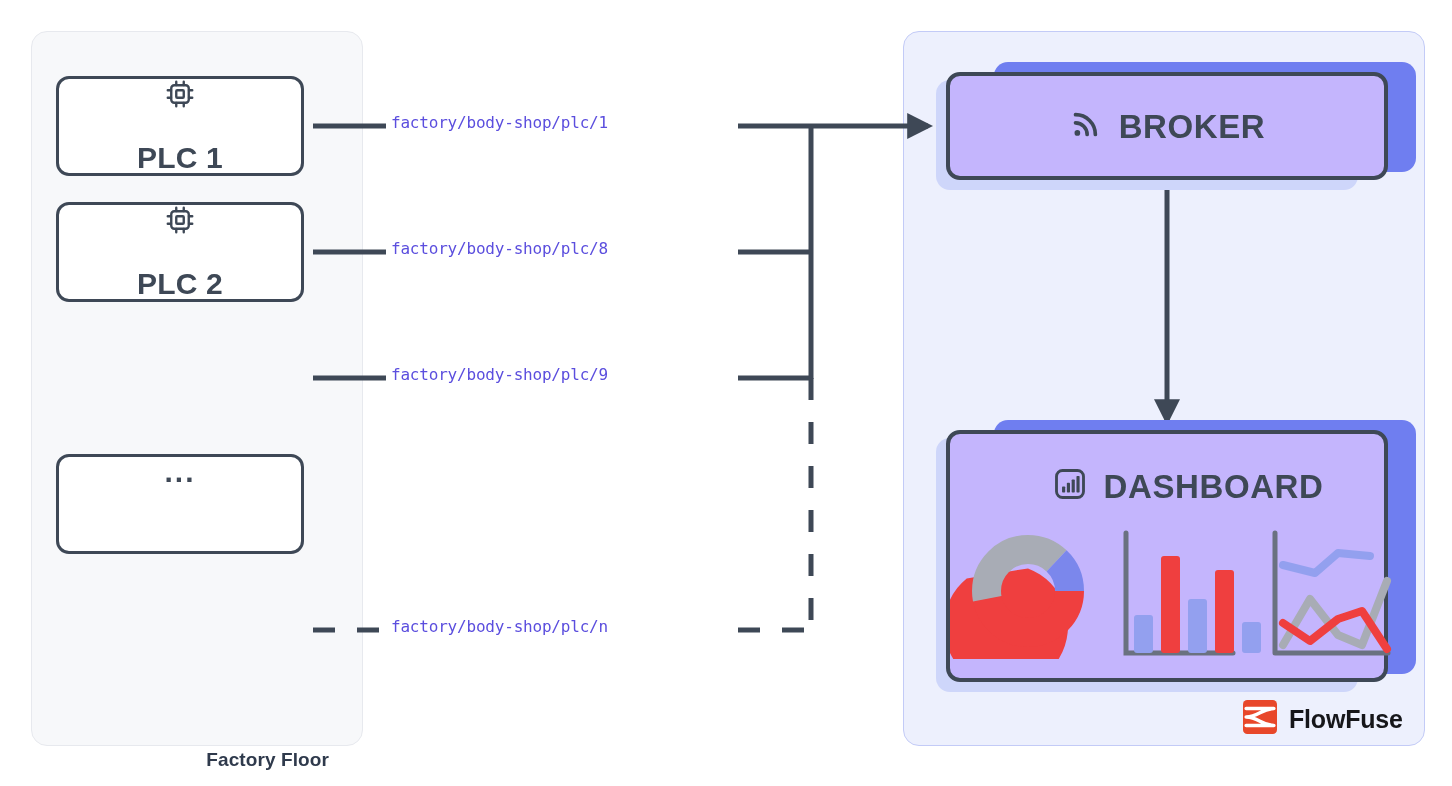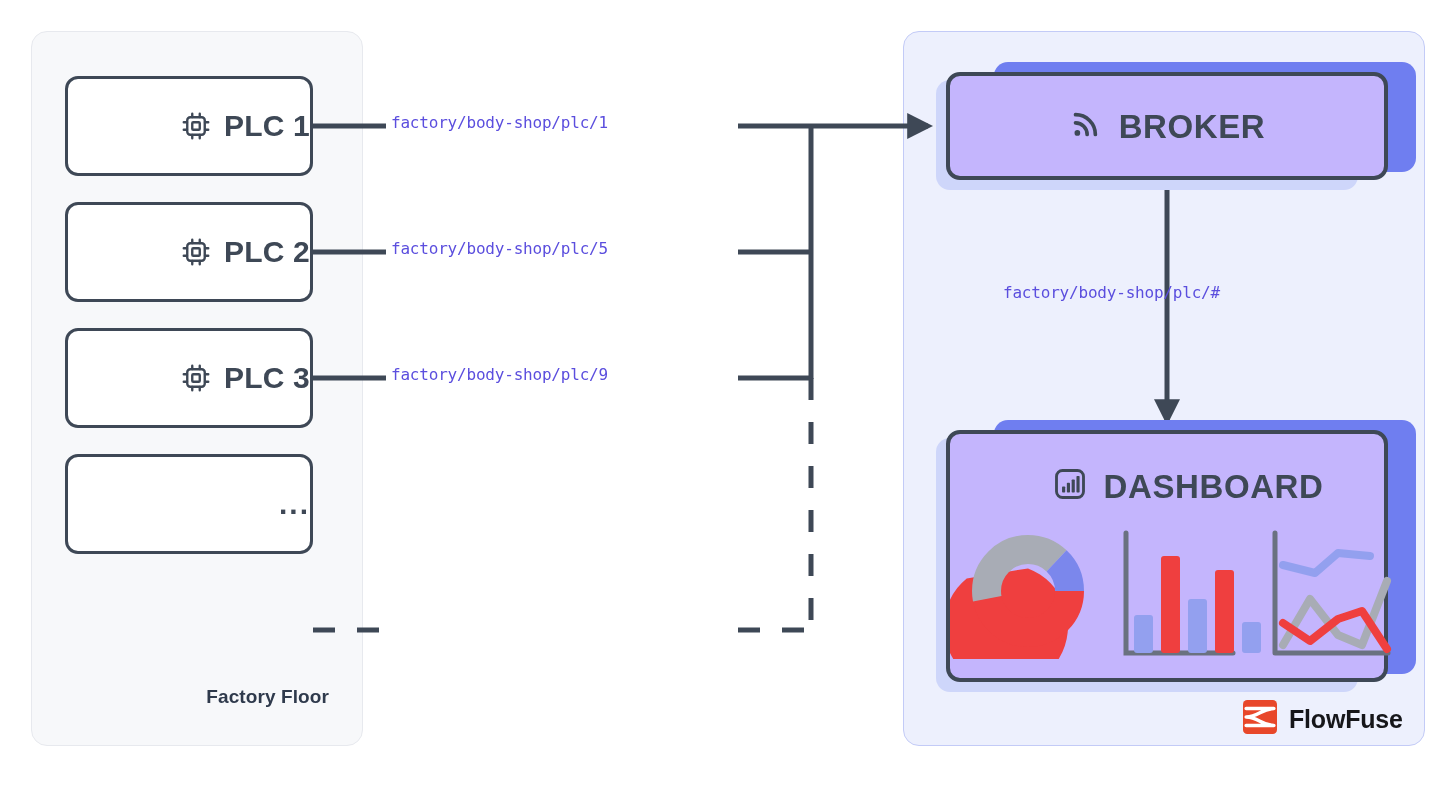--- a/index.html
+++ b/index.html
@@ -39,36 +39,37 @@
   }
 
   .panel-caption {
     position: absolute;
     font-size: 19px;
     font-weight: bold;
     color: #2f3a4c;
     letter-spacing: 0.1px;
     white-space: nowrap;
   }
-  #factory-caption { left: 31px; top: 686px; width: 320px; text-align: right; padding-right: 22px; box-sizing: border-box; }
+  #factory-caption { left: 31px; top: 749px; width: 320px; text-align: right; padding-right: 22px; box-sizing: border-box; }
 
   
   .plc-card {
     position: absolute;
-    left: 65px;
+    left: 56px;
     width: 248px;
     height: 100px;
     background: #ffffff;
     border: 3.5px solid #3e4856;
     border-radius: 13px;
     box-sizing: border-box;
     display: flex;
     align-items: center;
-    justify-content: flex-end;
+    justify-content: space-between;
     gap: 13px;
+    flex-direction: column;
   }
   .plc-label {
     font-size: 30px;
     font-weight: bold;
     color: #3e4856;
     letter-spacing: 0.2px;
     line-height: 1;
   }
   .plc-ellipsis {
     font-size: 30px;
@@ -191,40 +192,30 @@
     <span>
       <svg class="chip-icon" viewBox="0 0 24 24" fill="none" stroke="#3e4856" stroke-width="1.9" stroke-linecap="round" stroke-linejoin="round">
         <rect x="5" y="5" width="14" height="14" rx="2.4"></rect>
         <rect x="9" y="9" width="6" height="6" rx="0.8"></rect>
         <path d="M9 2.2v2.6M15 2.2v2.6M9 19.2v2.6M15 19.2v2.6M2.2 9h2.6M2.2 15h2.6M19.2 9h2.6M19.2 15h2.6"></path>
       </svg>
     </span>
     <span class="plc-label">PLC 2</span>
   </div>
 
-  <div class="plc-card" style="top:328px">
-    <span>
-      <svg class="chip-icon" viewBox="0 0 24 24" fill="none" stroke="#3e4856" stroke-width="1.9" stroke-linecap="round" stroke-linejoin="round">
-        <rect x="5" y="5" width="14" height="14" rx="2.4"></rect>
-        <rect x="9" y="9" width="6" height="6" rx="0.8"></rect>
-        <path d="M9 2.2v2.6M15 2.2v2.6M9 19.2v2.6M15 19.2v2.6M2.2 9h2.6M2.2 15h2.6M19.2 9h2.6M19.2 15h2.6"></path>
-      </svg>
-    </span>
-    <span class="plc-label">PLC 3</span>
-  </div>
 
   <div class="plc-card" style="top:454px">
     <span class="plc-ellipsis">...</span>
   </div>
 
 
   <div class="topic" style="left:391px; top:113px">factory/body-shop/plc/1</div>
-  <div class="topic" style="left:391px; top:239px">factory/body-shop/plc/5</div>
+  <div class="topic" style="left:391px; top:239px">factory/body-shop/plc/8</div>
   <div class="topic" style="left:391px; top:365px">factory/body-shop/plc/9</div>
-  <div class="topic" style="left:1003px; top:283px">factory/body-shop/plc/#</div>
+  <div class="topic" style="left:391px; top:617px">factory/body-shop/plc/n</div>
 
   <div class="panel-caption" id="factory-caption">Factory Floor</div>
 
   <div class="node-wrap" style="left:936px; top:62px; width:480px; height:128px">
     <div class="node-shadow-far" style="left:58px; top:0px;  width:422px; height:110px"></div>
     <div class="node-shadow-near" style="left:0px;  top:18px; width:422px; height:110px"></div>
     <div class="node-card" style="left:10px; top:10px; width:442px; height:108px;
                                   display:flex; align-items:center; justify-content:center;">
       <div class="node-title-row">
         <span>

